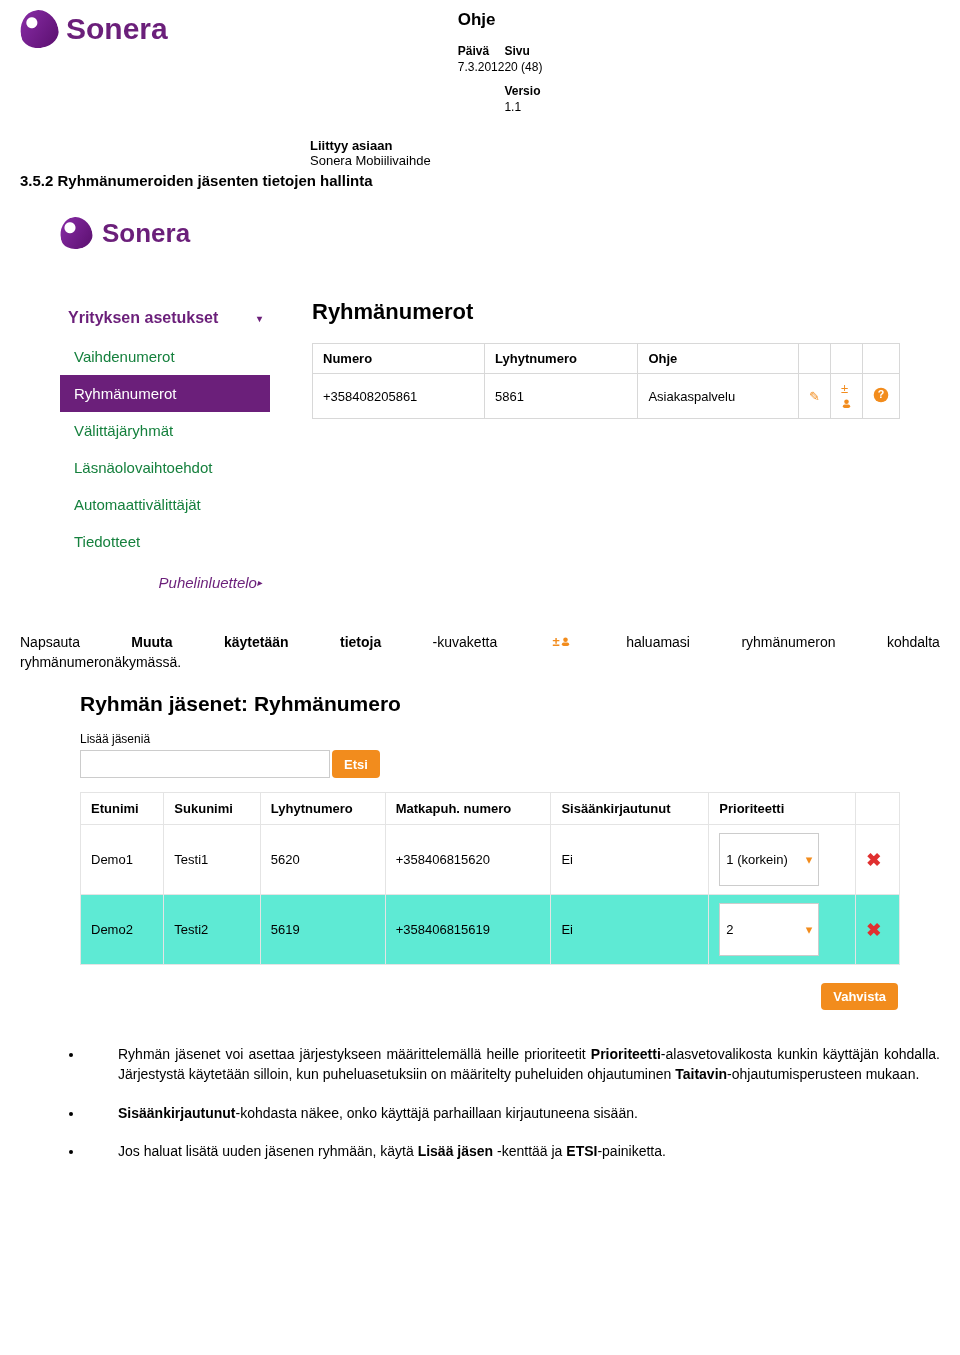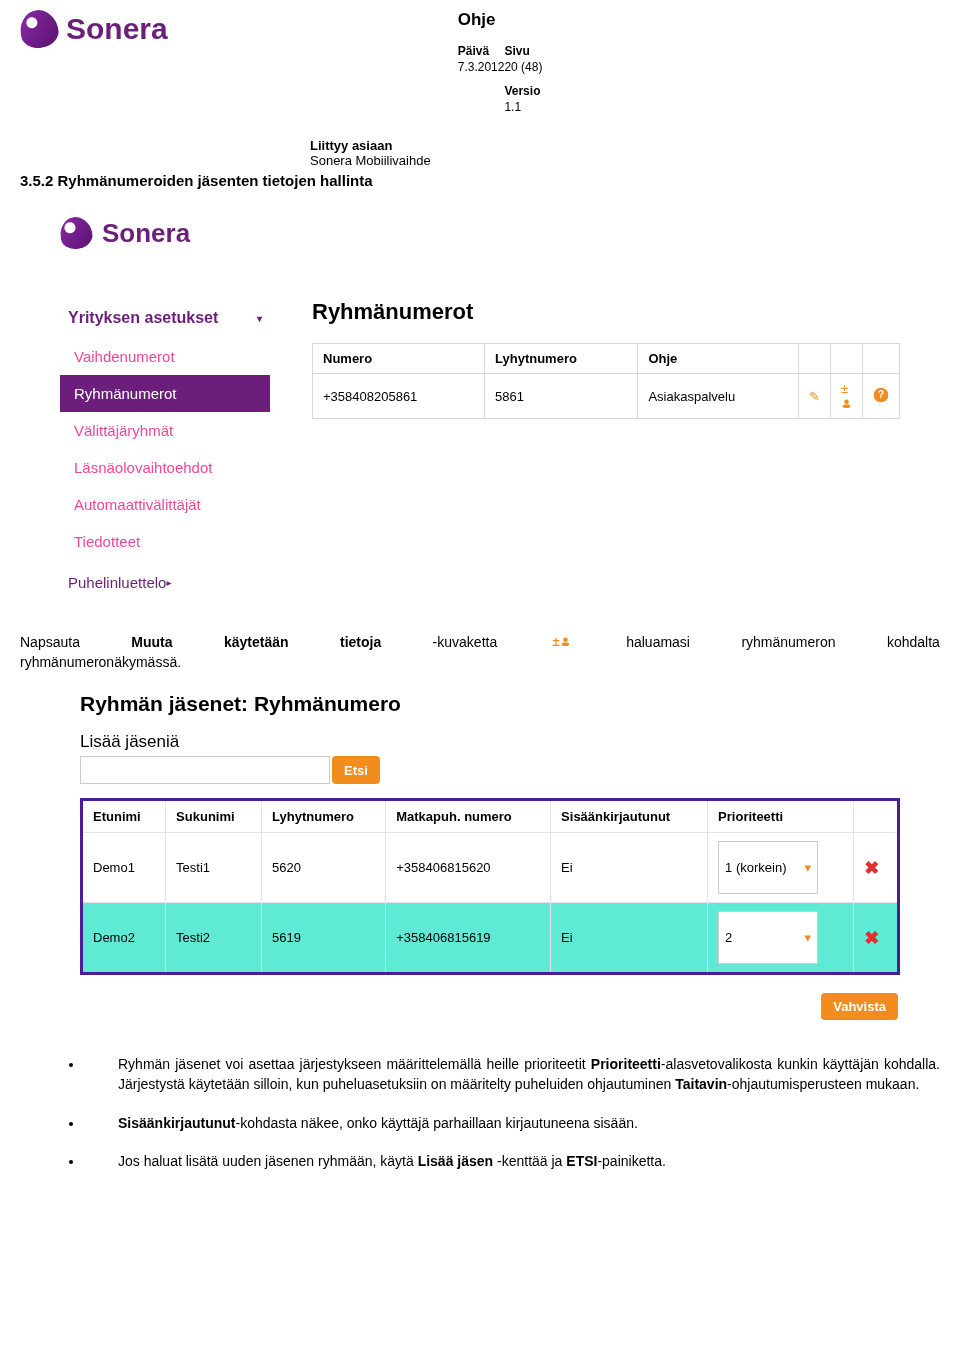--- a/index.html
+++ b/index.html
@@ -30,23 +30,23 @@
   .shot-logo-row { display: flex; align-items: center; gap: 10px; margin-bottom: 20px; }
   .shot-logo-text { font-size: 26px; font-weight: bold; color: #6b1f7a; }
   .shot-body { display: flex; gap: 42px; align-items: flex-start; width:100%; }
   .sidebar { width: 210px; }
   .sidebar-header {
     color: #6b1f7a; font-weight: bold; font-size: 16px; padding: 10px 8px;
     display: flex; justify-content: space-between; align-items: center;
     border-bottom: 1px solid #ffffff00;
   }
   .caret { color: #6b1f7a; font-size: 10px; }
-  .sidebar-item { color: #ec4899; padding: 10px 14px; font-size: 15px; }
+  .sidebar-item { color: #15803d; padding: 10px 14px; font-size: 15px; }
   .sidebar-item.active { background: #6b1f7a; color: #fff; }
-  .sidebar-footer { color: #6b1f7a; font-size: 15px; padding: 14px 8px 0 8px; display:flex; justify-content:flex-start; align-items:center;}
+  .sidebar-footer { color: #6b1f7a; font-size: 15px; padding: 14px 8px 0 8px; display:flex; justify-content:flex-end; align-items:center;font-style:italic;}
   .content { flex: 1; padding-right: 40px; }
   .content h2 { font-size: 22px; font-weight: bold; margin: 0 0 18px 0; }
   table.grp {
     border-collapse: collapse; width: 100%; font-size: 13px;
     border: 1px solid #d8d8d8;
   }
   table.grp th, table.grp td {
     border: 1px solid #d8d8d8; padding: 7px 10px; text-align: left;
     background: #fff;
   }
@@ -56,33 +56,33 @@
   .icon-members { color: #f28c1d; }
   .icon-q { color: #f28c1d; }
 
   .para1 { margin: 12px 0 6px 0; line-height: 1.4; text-align: justify; }
   .para1 .spread { display: flex; justify-content: space-between; }
   .para1 b { font-weight: bold; }
 
   
   .shot2 { padding: 14px 40px 8px 60px; }
   .shot2 h2 { font-size: 21px; font-weight: bold; margin: 0 0 16px 0; }
-  .add-label { font-size: 17px; margin-bottom: 4px; }
+  .add-label { font-size: 12px; margin-bottom: 4px; }
   .search-row { display: flex; align-items: stretch; margin-bottom: 14px; }
   .search-input {
     width: 250px; height: 28px; border: 1px solid #ccc; background: #fff;
     padding: 0 6px; font-size: 13px;
   }
   .btn-orange {
     background: #f28c1d; color: #fff; border: none; border-radius: 4px;
     padding: 5px 12px; font-size: 13px; font-weight: bold; margin-left: 2px;
   }
   table.members {
     border-collapse: collapse; width: 100%; font-size: 13px;
-    border: 3px solid #4c1d95;
+    border: 1px solid #4c1d95;
   }
   table.members th, table.members td {
     border: 1px solid #e4e4e4; padding: 8px 10px; text-align: left;
   }
   table.members th { font-weight: bold; background: #fff; }
   table.members tr.row td { background: #fff; }
   table.members tr.row.alt td { background: #5eead4; }
   .prio-select {
     display: inline-flex; align-items: center; justify-content: space-between;
     border: 1px solid #ccc; background: #fff; padding: 18px 6px; width: 100px;

